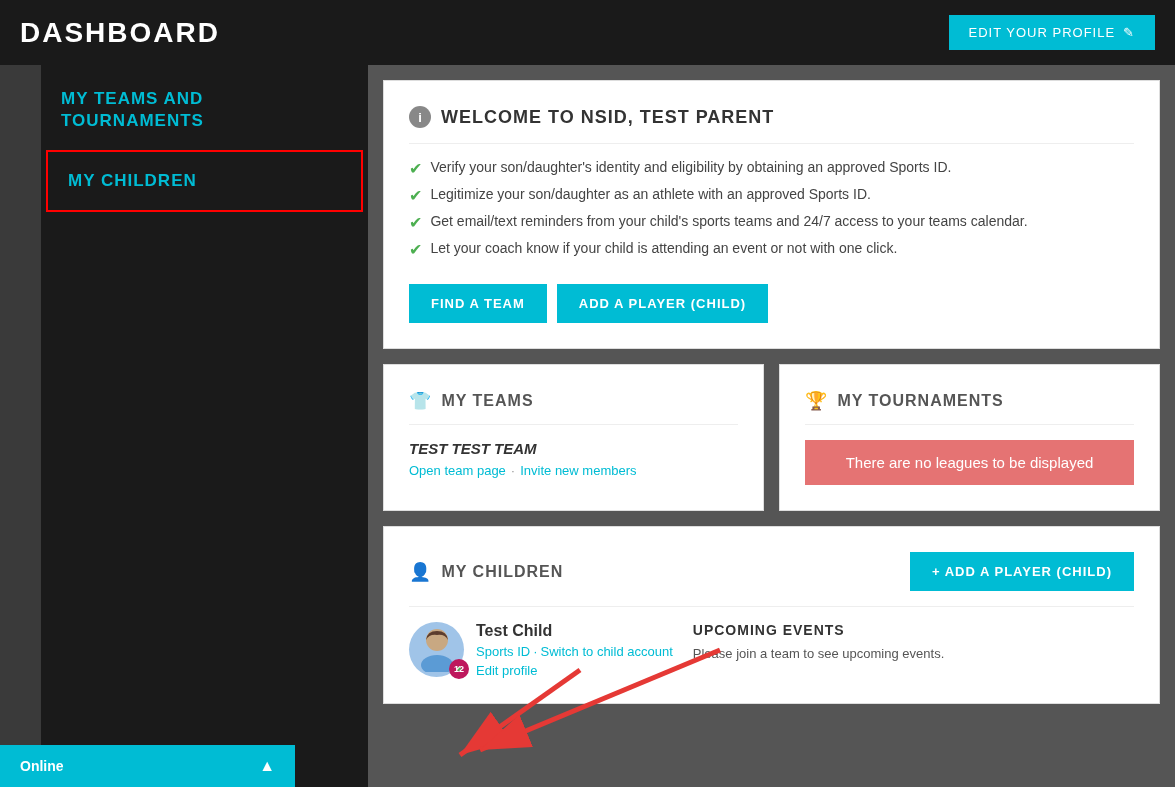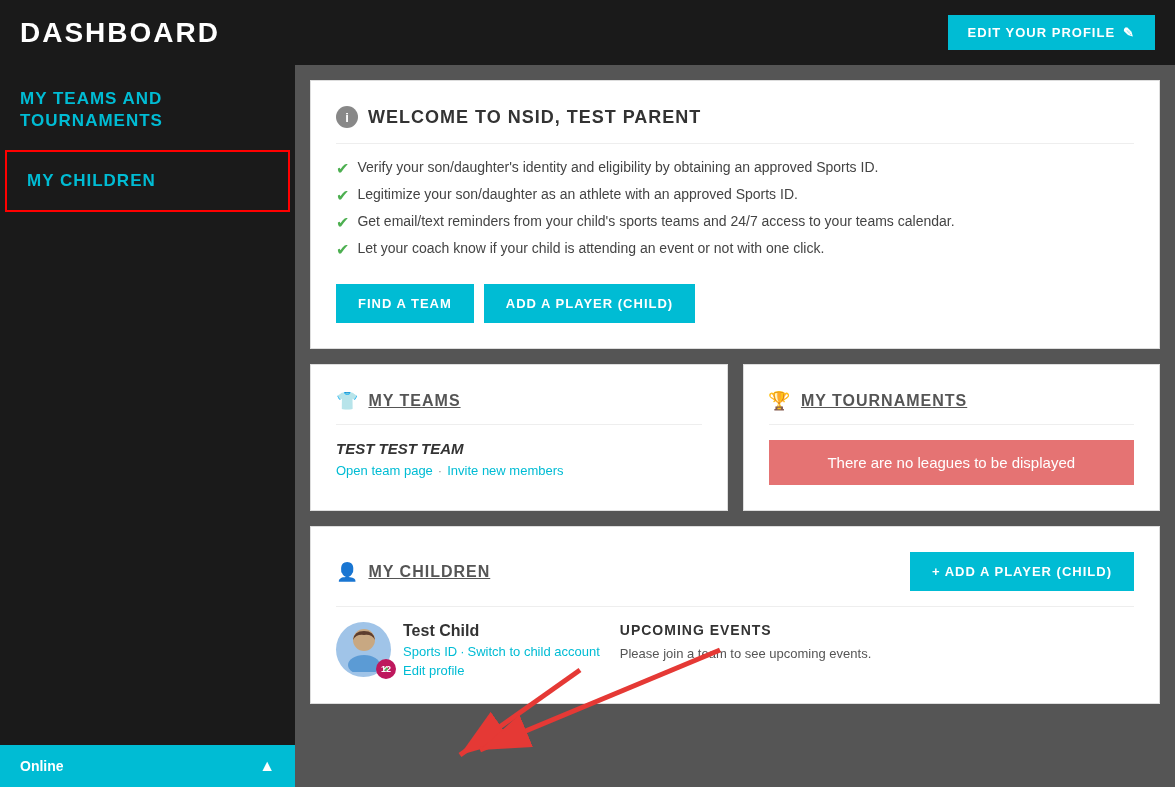--- a/index.html
+++ b/index.html
@@ -20,41 +20,42 @@
       font-weight: 900;
       letter-spacing: 2px;
       text-transform: uppercase;
     }
     .edit-profile-btn {
       background: #00bcd4;
       color: white;
       border: none;
       padding: 10px 20px;
       font-size: 13px;
-      font-weight: bold;
+      font-weight: normal;
       text-transform: uppercase;
       cursor: pointer;
       letter-spacing: 1px;
       display: flex;
       align-items: center;
       gap: 8px;
     }
 
     
     .main-layout {
       display: flex;
       min-height: calc(787px - 65px);
     }
 
     
     .sidebar {
-      width: 295px;
+      width: 327px;
       background: #1a1a1a;
       flex-shrink: 0;
       padding-top: 5px;
+      margin-left: 41px;
     }
     .sidebar-item {
       padding: 18px 20px;
       cursor: pointer;
     }
     .sidebar-item-label {
       color: #00bcd4;
       font-size: 17px;
       font-weight: bold;
       text-transform: uppercase;
@@ -172,21 +173,20 @@
     .section-icon {
       color: #999;
       font-size: 18px;
     }
     .section-title {
       font-size: 16px;
       font-weight: bold;
       text-transform: uppercase;
       letter-spacing: 1px;
       color: #555;
-      text-decoration: underline;
     }
 
     
     .team-name {
       font-size: 15px;
       font-weight: bold;
       color: #333;
       margin-bottom: 6px;
       font-style: italic;
     }

